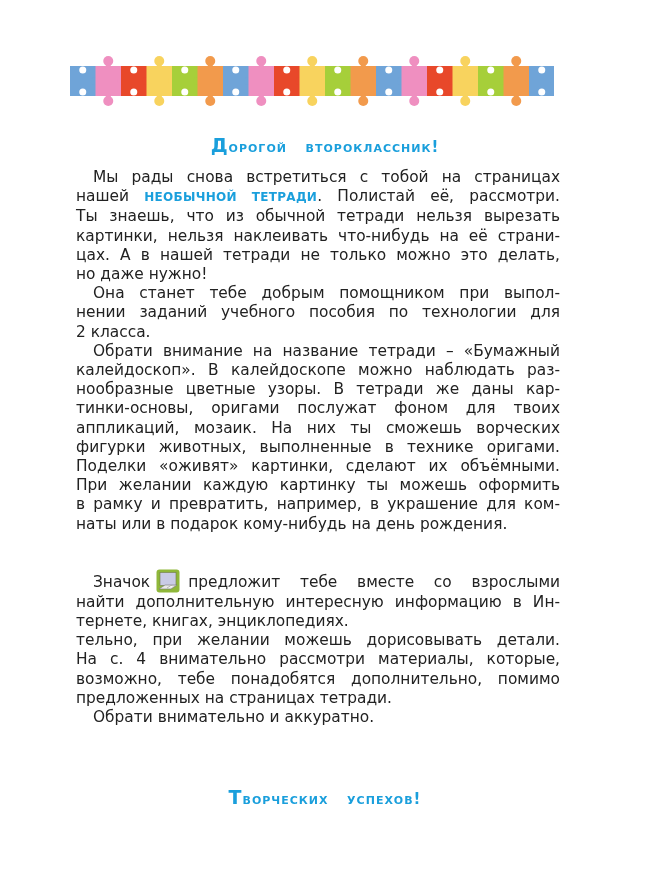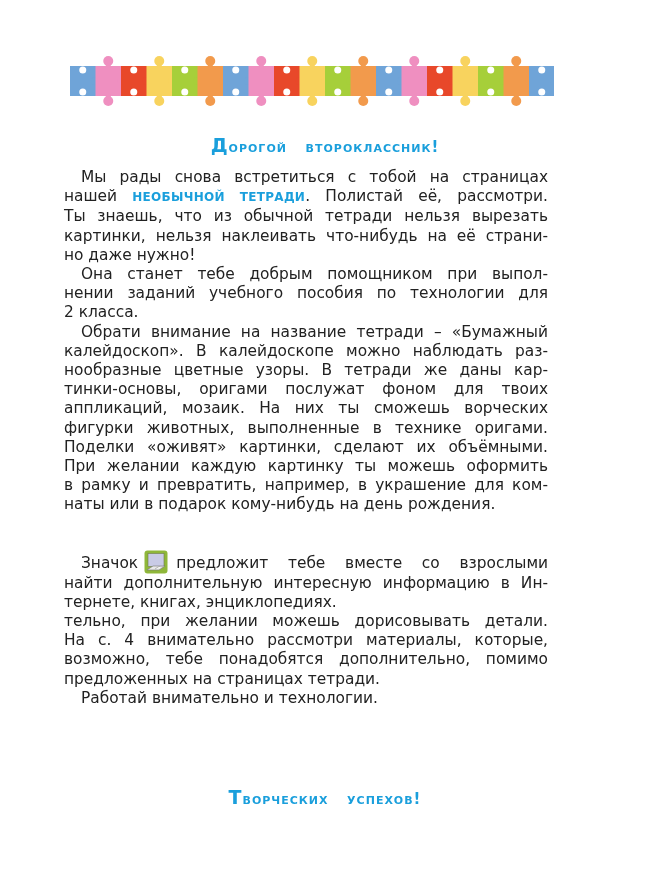--- a/index.html
+++ b/index.html
@@ -2,21 +2,21 @@
 <html><head>
   <meta charset="utf-8">
   <style>
     html, body { margin: 0; padding: 0; background: #ffffff; }
     body { width: 650px; height: 877px; position: relative; overflow: hidden;
            font-family: "DejaVu Sans", "Liberation Sans", sans-serif; color: #222222; }
     .puzzle-strip { position: absolute; left: 70px; top: 52px; width: 484px; height: 58px; }
     .title { position: absolute; left: 0; width: 650px; text-align: center;
              color: #1a9fdc; font-weight: bold; font-size: 15px; letter-spacing: 1px; font-variant: small-caps; }
     .title .big { font-size: 19px; }
-    .body-text { position: absolute; left: 64px; width: 484px; font-size: 15.4px; line-height: 19.2px; }
+    .body-text { position: absolute; left: 76px; width: 484px; font-size: 15.4px; line-height: 19.2px; }
     .body-text .line { display: block; text-align: justify; text-align-last: justify; white-space: nowrap; }
     .line.last { text-align-last: left; }
     .line.indent { padding-left: 17px; }
     .hl { color: #1a9fdc; font-weight: bold; font-size: 12px; letter-spacing: 0.3px; }
     .gap { height: 11px; }
     .icon-book { display: inline-block; width: 22px; height: 27px; vertical-align: -8px; position: relative; margin: 0 6px 0 4px; }
     .icon-monitor { display: inline-block; width: 24px; height: 24px; vertical-align: -6px; position: relative; margin: 0 8px 0 6px; }
   </style>
 </head>
 <body>
@@ -125,20 +125,21 @@
 <div class="title" style="top:134px;">
   <span class="big">Д</span><span style="white-space:pre;text-align:right;">орогой   второклассник!</span>
 </div>
 
 <div class="body-text" style="top:168px;">
   <div>
     <span class="line indent">Мы рады снова встретиться с тобой на страницах</span>
     <span class="line"><span>нашей </span><span class="hl">НЕОБЫЧНОЙ ТЕТРАДИ</span><span>. Полистай её, рассмотри.</span></span>
     <span class="line">Ты знаешь, что из обычной тетради нельзя вырезать</span>
     <span class="line">картинки, нельзя наклеивать что-нибудь на её страни-</span>
+    <span class="line">цах. А в нашей тетради не только можно это делать,</span>
     <span class="line last">но даже нужно!</span>
   </div>
   <div>
     <span class="line indent">Она станет тебе добрым помощником при выпол-</span>
     <span class="line">нении заданий учебного пособия по технологии для</span>
     <span class="line last">2 класса.</span>
   </div>
   <div>
     <span class="line indent">Обрати внимание на название тетради – «Бумажный</span>
     <span class="line">калейдоскоп». В калейдоскопе можно наблюдать раз-</span>
@@ -165,19 +166,19 @@
     <span class="line">найти дополнительную интересную информацию в Ин-</span>
     <span class="line last">тернете, книгах, энциклопедиях.</span>
   </div>
   <div>
     <span class="line">тельно, при желании можешь дорисовывать детали.</span>
     <span class="line">На с. 4 внимательно рассмотри материалы, которые,</span>
     <span class="line">возможно, тебе понадобятся дополнительно, помимо</span>
     <span class="line last">предложенных на страницах тетради.</span>
   </div>
   <div>
-    <span class="line indent last">Работай внимательно и технологии.</span>
+    <span class="line indent last">Обрати внимательно и аккуратно.</span>
   </div>
 </div>
 
 <div class="title" style="top:786px;">
   <span class="big">Т</span><span style="white-space:pre;">ворческих   успехов!</span>
 </div>
 
 </body></html>

